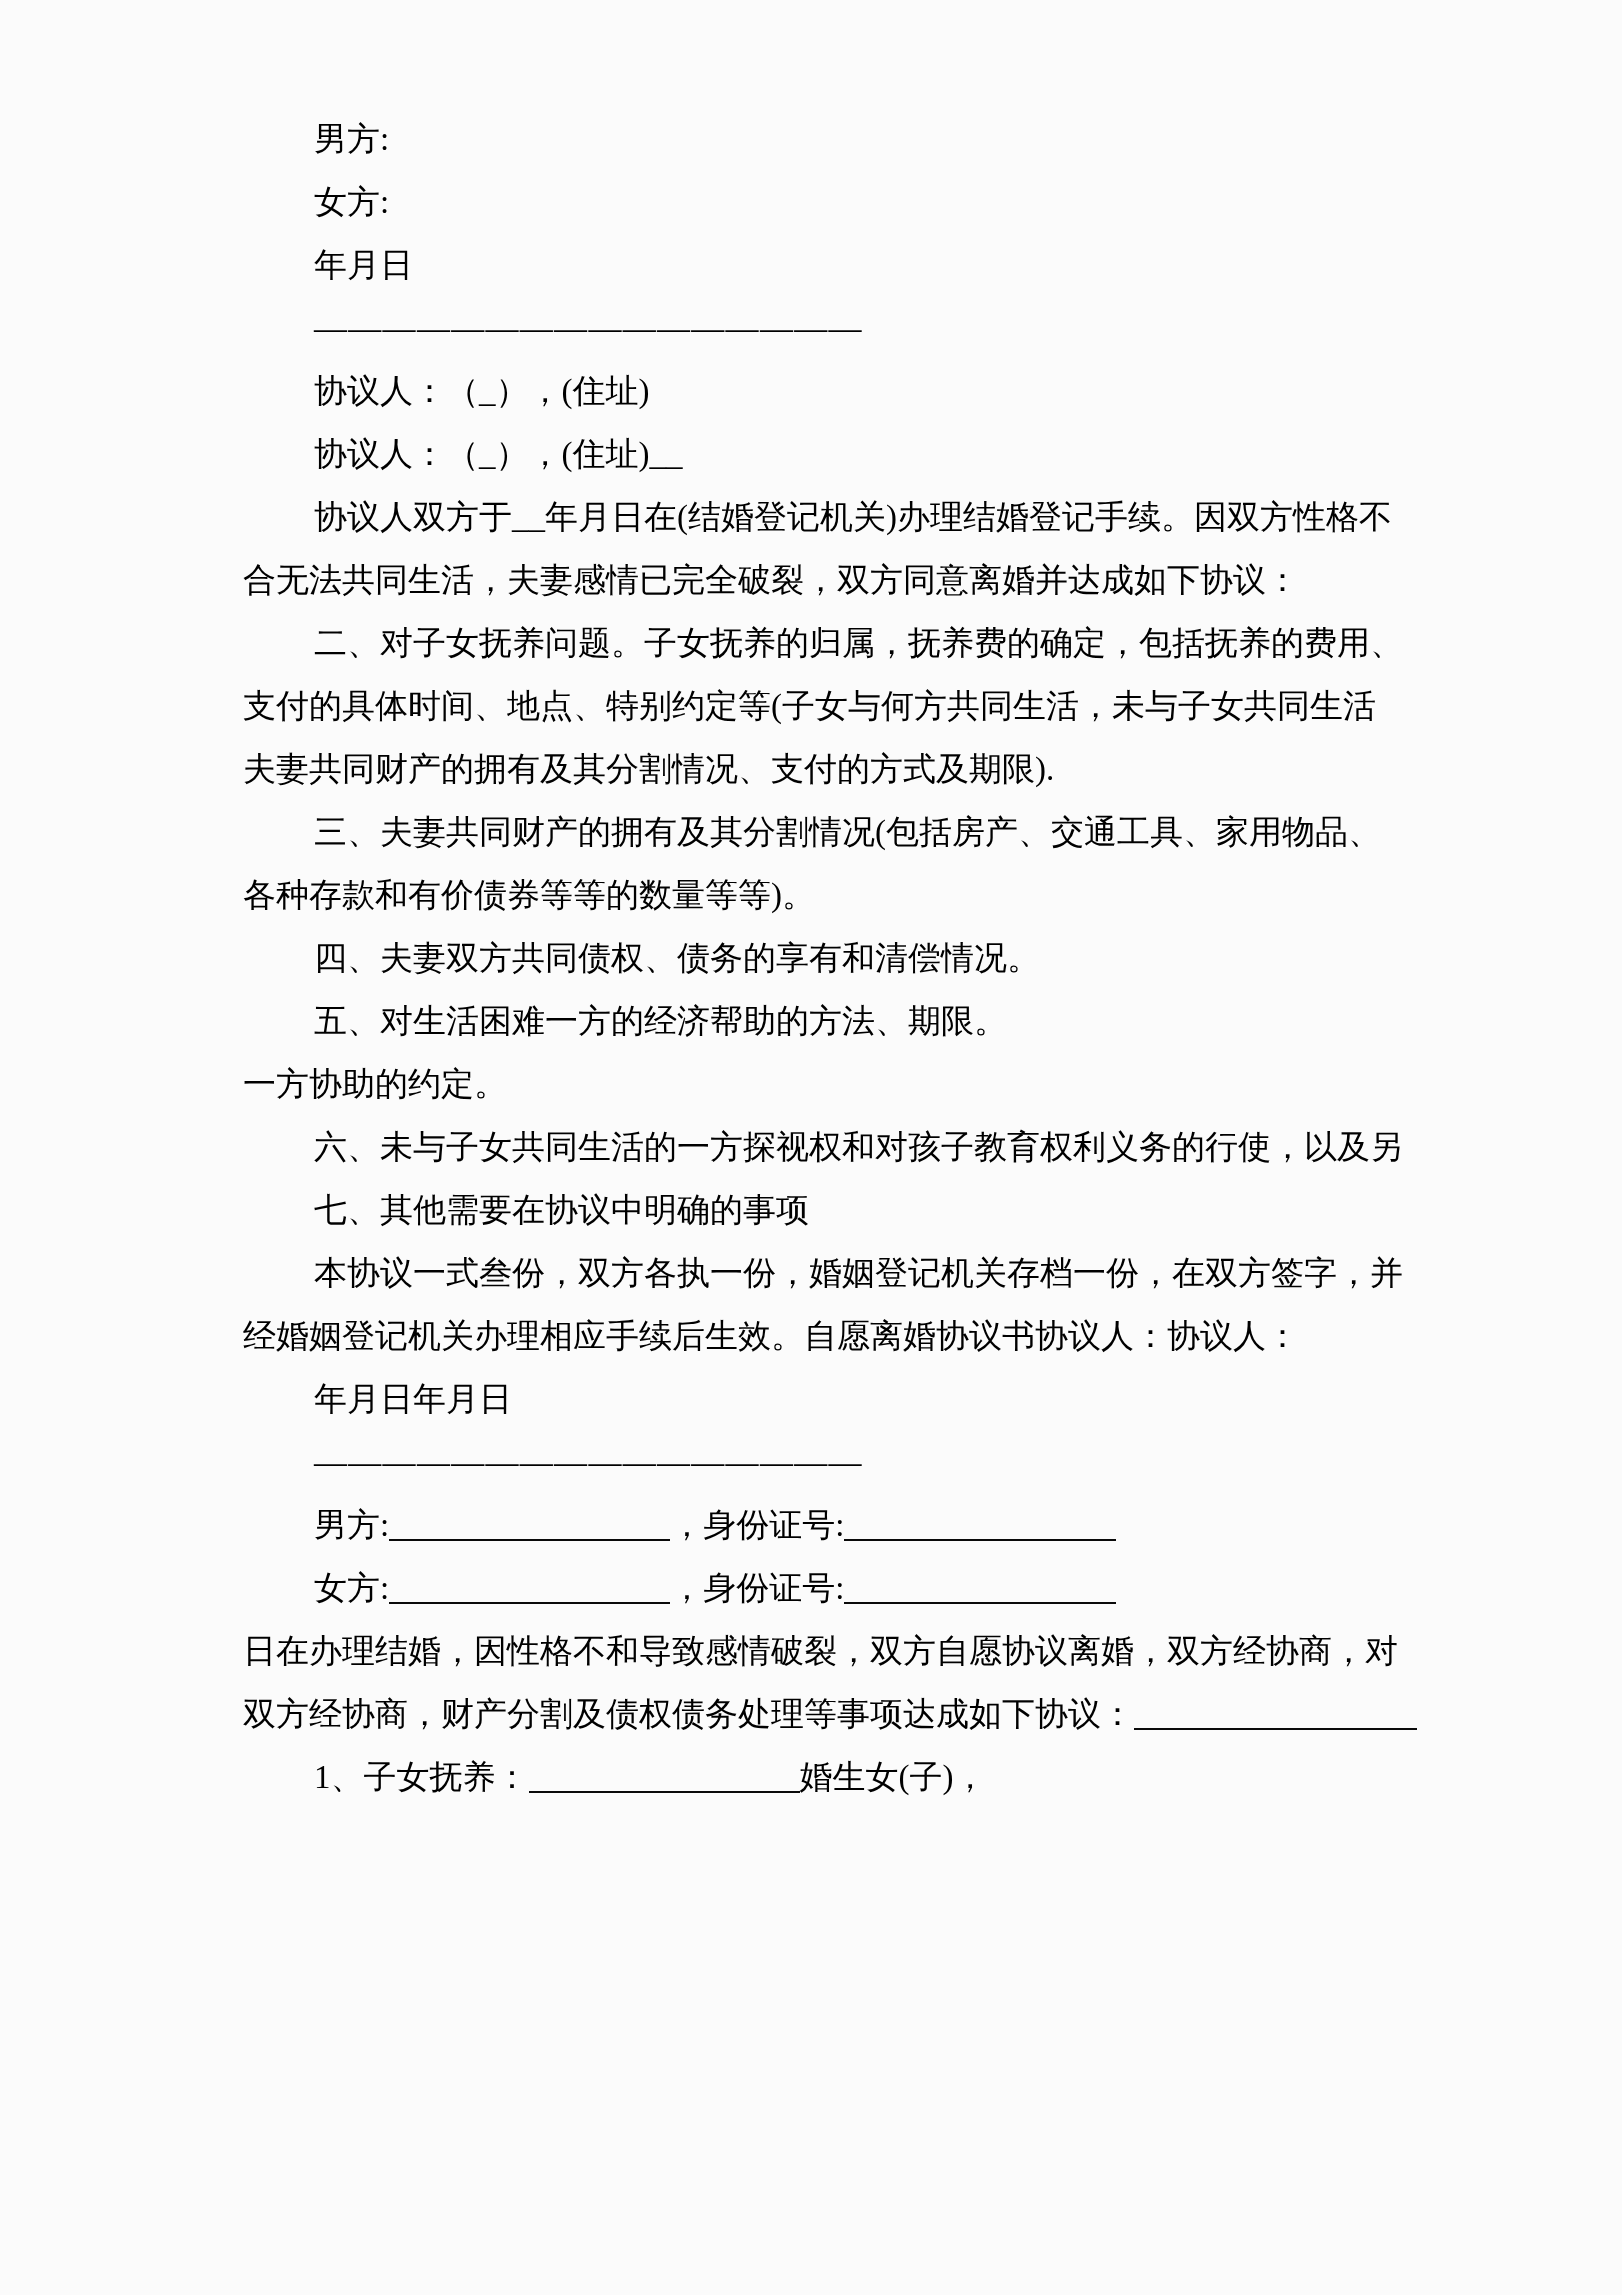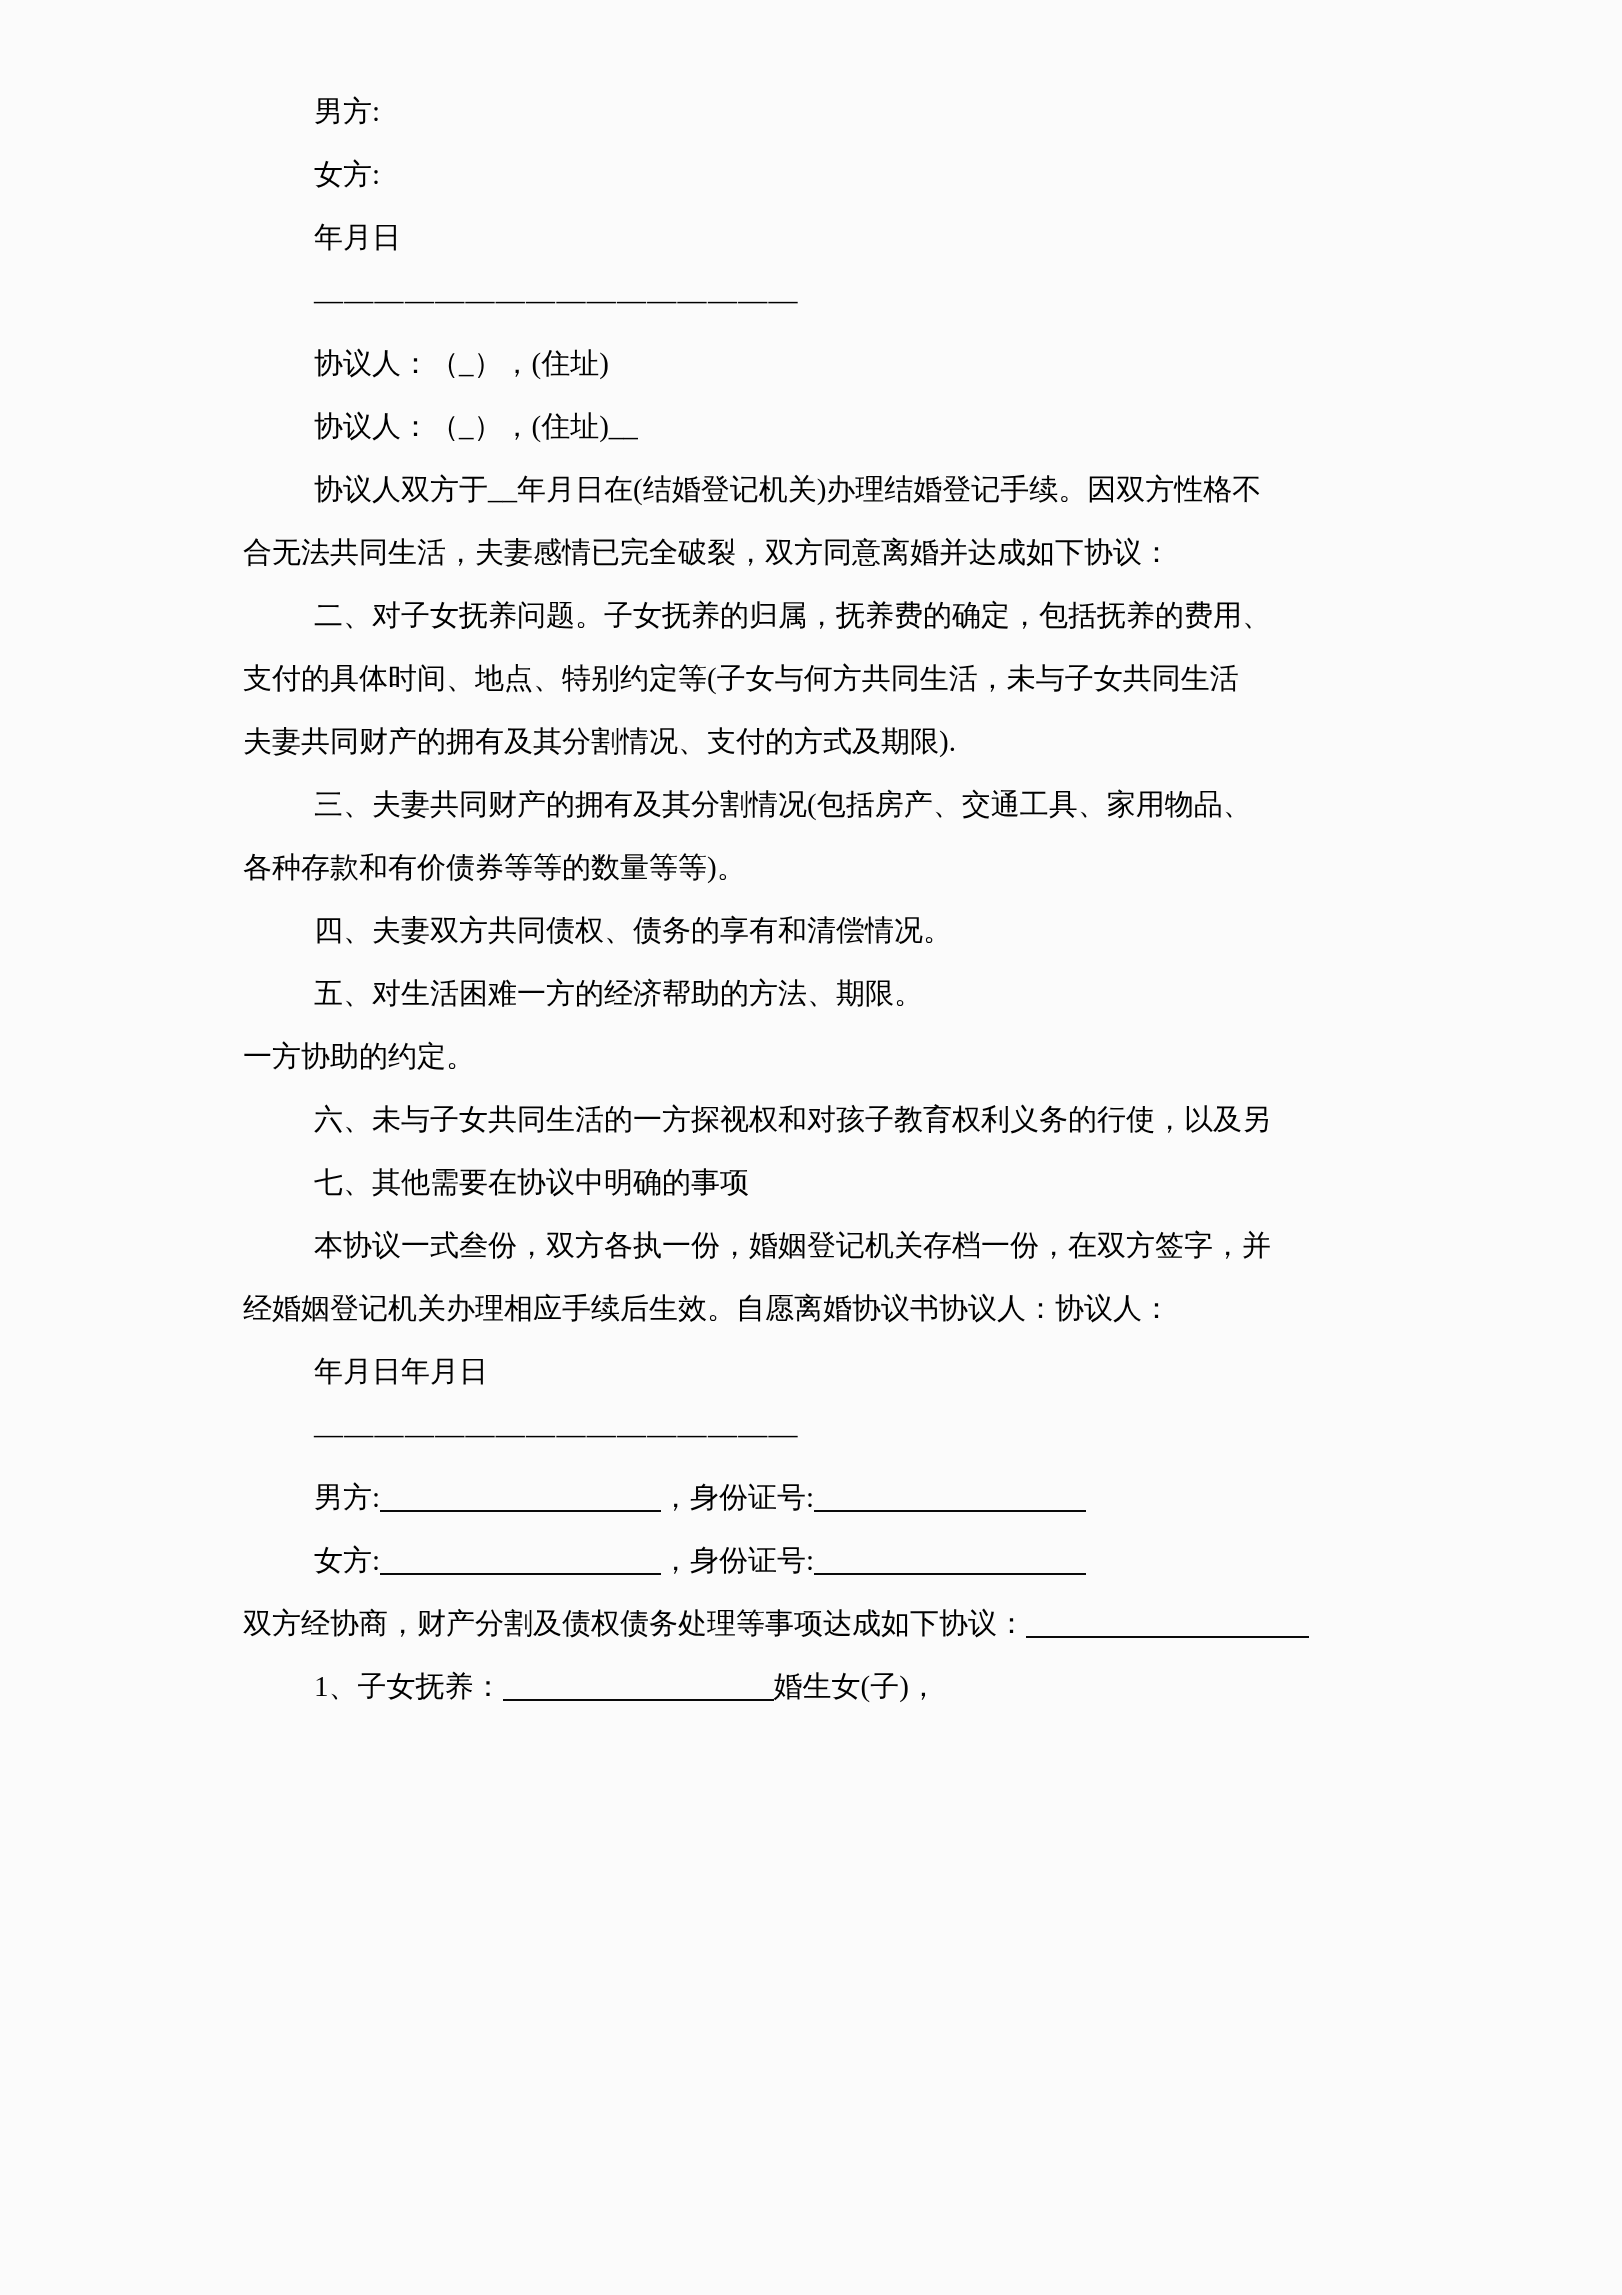--- a/index.html
+++ b/index.html
@@ -5,23 +5,23 @@
   html,body{margin:0;padding:0;}
   body{
     width:1623px;height:2295px;
     background:#fbfbfb;
     font-family:"Liberation Serif","DejaVu Serif",serif;
   }
   .page{
     position:relative;
     width:1623px;height:2295px;
     box-sizing:border-box;
-    padding:80px 245px 0 243px;
+    padding:108px 245px 0 243px;
     color:#000;
-    font-size:29px;
+    font-size:33px;
     line-height:63px;
     overflow:hidden;
   }
   .line{
     white-space:nowrap;
     height:63px;
   }
   .indent{padding-left:71px;}
   .dash{letter-spacing:1.3px;}
   .u{
@@ -74,20 +74,21 @@
   <div class="line indent dash">————————————————</div>
 
   <div class="line indent">
     <span>男方:</span><span class="u u-name"></span><span>，身份证号:</span><span class="u u-id"></span>
   </div>
 
   <div class="line indent">
     <span>女方:</span><span class="u u-name"></span><span>，身份证号:</span><span class="u u-id"></span>
   </div>
 
+  <div class="line">日在办理结婚，因性格不和导致感情破裂，双方自愿协议离婚，双方经协商，对</div>
 
   <div class="line">
     <span>双方经协商，财产分割及债权债务处理等事项达成如下协议：</span><span class="u u-tail"></span>
   </div>
 
   <div class="line indent">
     <span>1、子女抚养：</span><span class="u u-custody"></span><span>婚生女(子)，</span>
   </div>
 
 </div>

